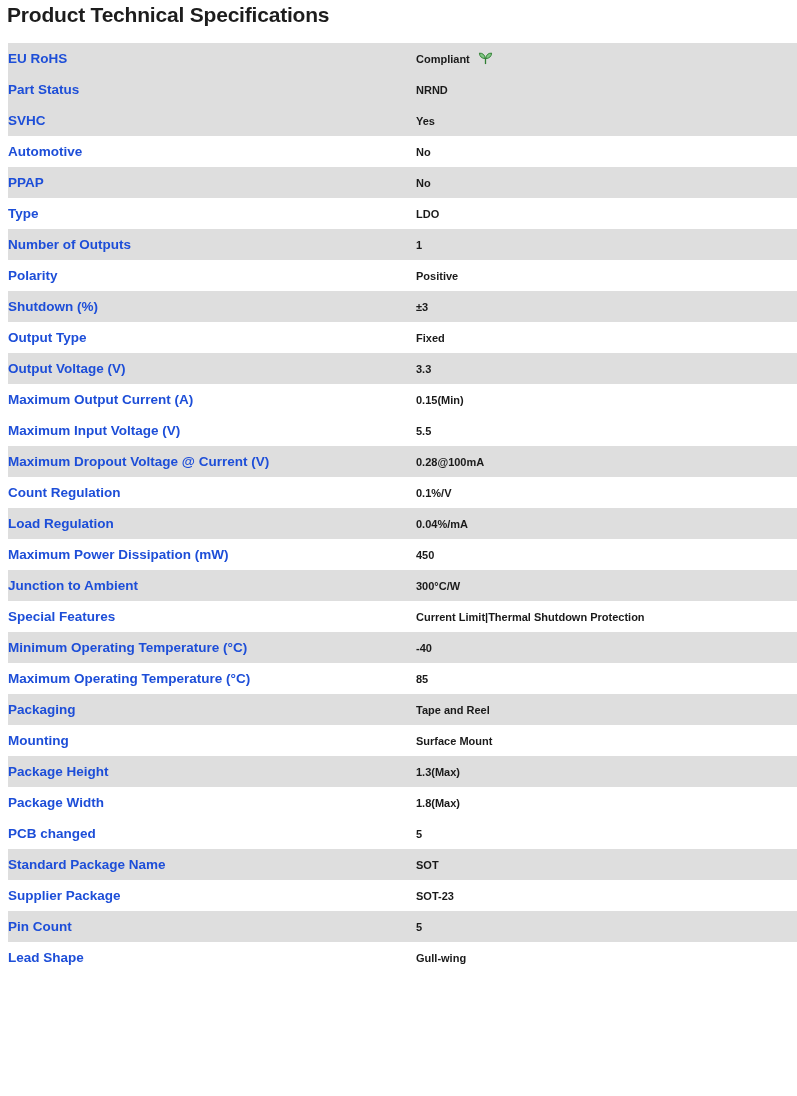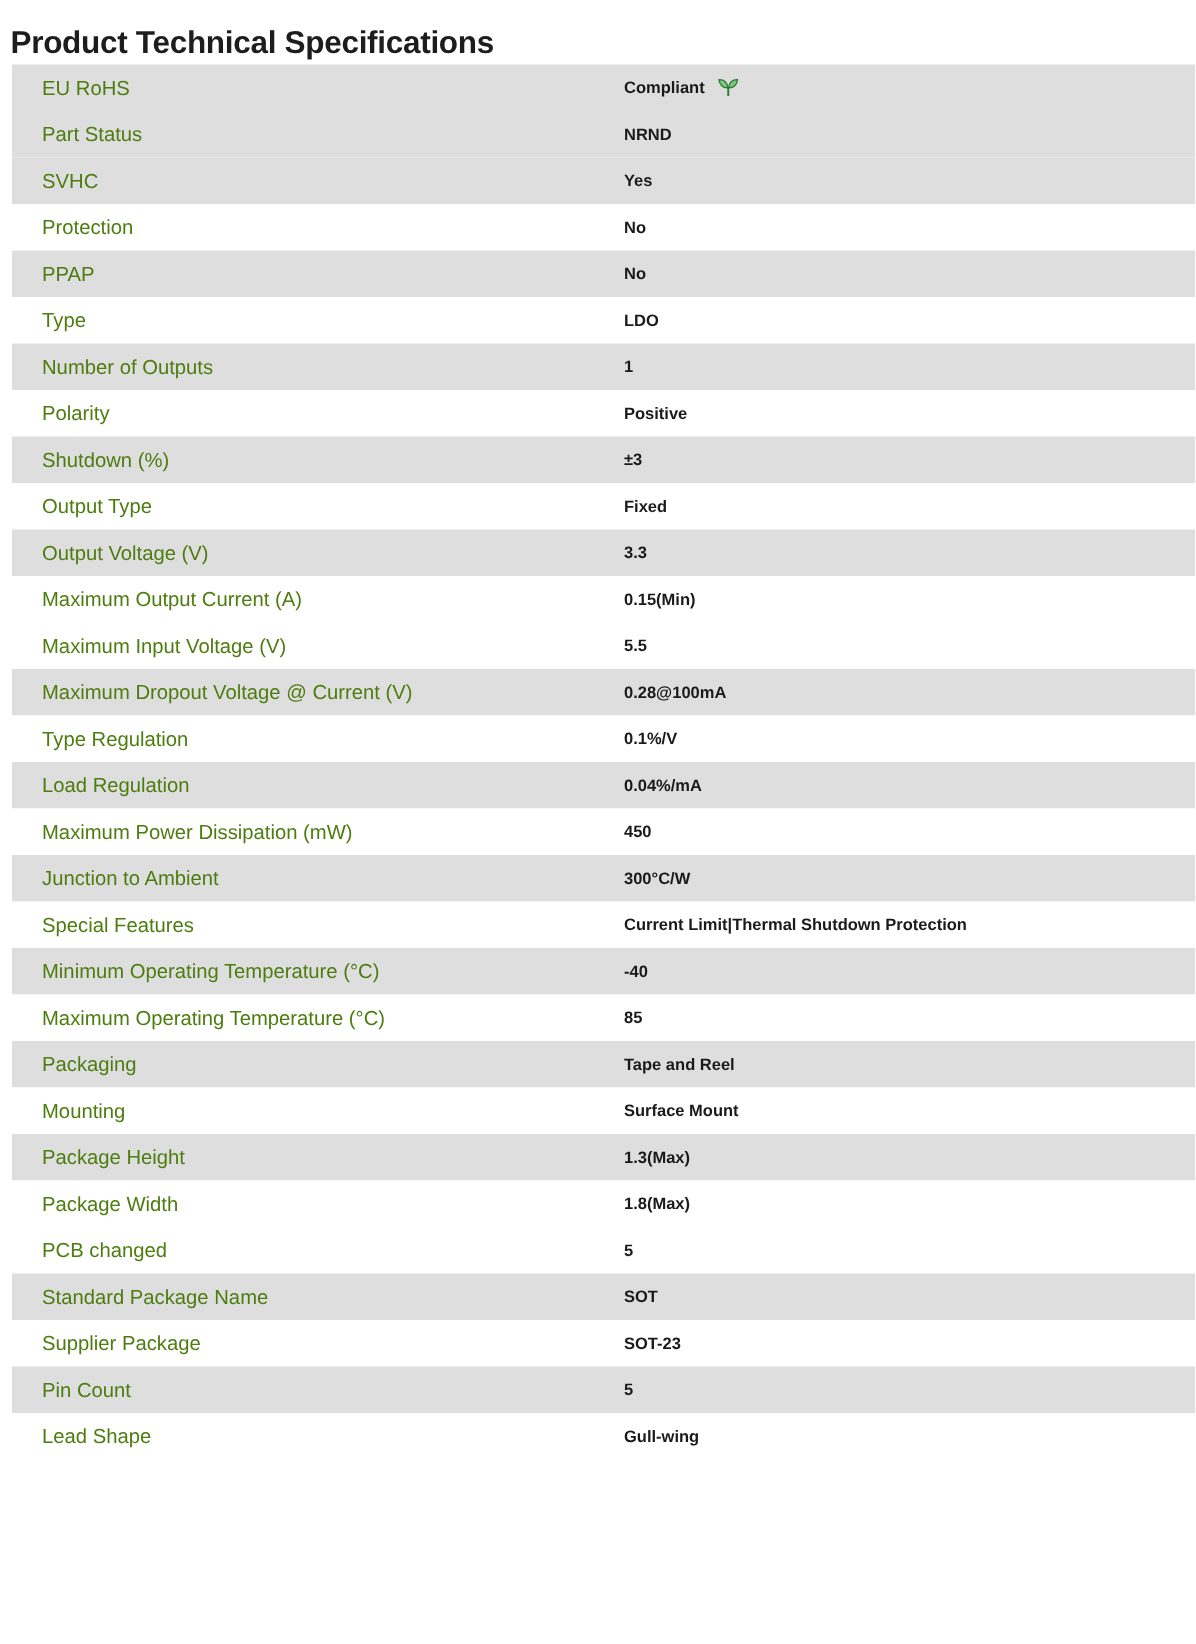--- a/index.html
+++ b/index.html
@@ -15,21 +15,21 @@
   }
   .page {
     width: 797px;
     height: 1096px;
     overflow: hidden;
     position: relative;
     background: #ffffff;
   }
   .page-title {
     margin: 0;
-    padding: 17px 0 0 7px;
+    padding: 3px 0 0 7px;
     font-size: 21px;
     font-weight: 700;
     letter-spacing: -0.2px;
     color: #1d1d1d;
   }
   .spec-table {
     position: absolute;
     top: 43px;
     left: 8px;
     right: 0;
@@ -38,24 +38,23 @@
     position: relative;
     height: 31px;
     display: flex;
     align-items: center;
     background: #ffffff;
   }
   .spec-row.shaded {
     background: #dedede;
   }
   .spec-label {
-    margin-left: 20px;
     font-size: 13.5px;
-    font-weight: 400;
-    color: #4d7c0f;
+    font-weight: 700;
+    color: #1d4ed8;
     white-space: nowrap;
   }
   .spec-value {
     position: absolute;
     left: 408px;
     font-size: 11px;
     font-weight: 700;
     color: #1a1a1a;
     white-space: nowrap;
     display: inline-flex;
@@ -86,21 +85,21 @@
       </div>
       <div class="spec-row shaded">
         <span class="spec-label">Part Status</span>
         <span class="spec-value">NRND</span>
       </div>
       <div class="spec-row shaded">
         <span class="spec-label">SVHC</span>
         <span class="spec-value">Yes</span>
       </div>
       <div class="spec-row">
-        <span class="spec-label">Protection</span>
+        <span class="spec-label">Automotive</span>
         <span class="spec-value">No</span>
       </div>
       <div class="spec-row shaded">
         <span class="spec-label">PPAP</span>
         <span class="spec-value">No</span>
       </div>
       <div class="spec-row">
         <span class="spec-label">Type</span>
         <span class="spec-value">LDO</span>
       </div>
@@ -130,21 +129,21 @@
       </div>
       <div class="spec-row">
         <span class="spec-label">Maximum Input Voltage (V)</span>
         <span class="spec-value">5.5</span>
       </div>
       <div class="spec-row shaded">
         <span class="spec-label">Maximum Dropout Voltage @ Current (V)</span>
         <span class="spec-value">0.28@100mA</span>
       </div>
       <div class="spec-row">
-        <span class="spec-label">Type Regulation</span>
+        <span class="spec-label">Count Regulation</span>
         <span class="spec-value">0.1%/V</span>
       </div>
       <div class="spec-row shaded">
         <span class="spec-label">Load Regulation</span>
         <span class="spec-value">0.04%/mA</span>
       </div>
       <div class="spec-row">
         <span class="spec-label">Maximum Power Dissipation (mW)</span>
         <span class="spec-value">450</span>
       </div>

